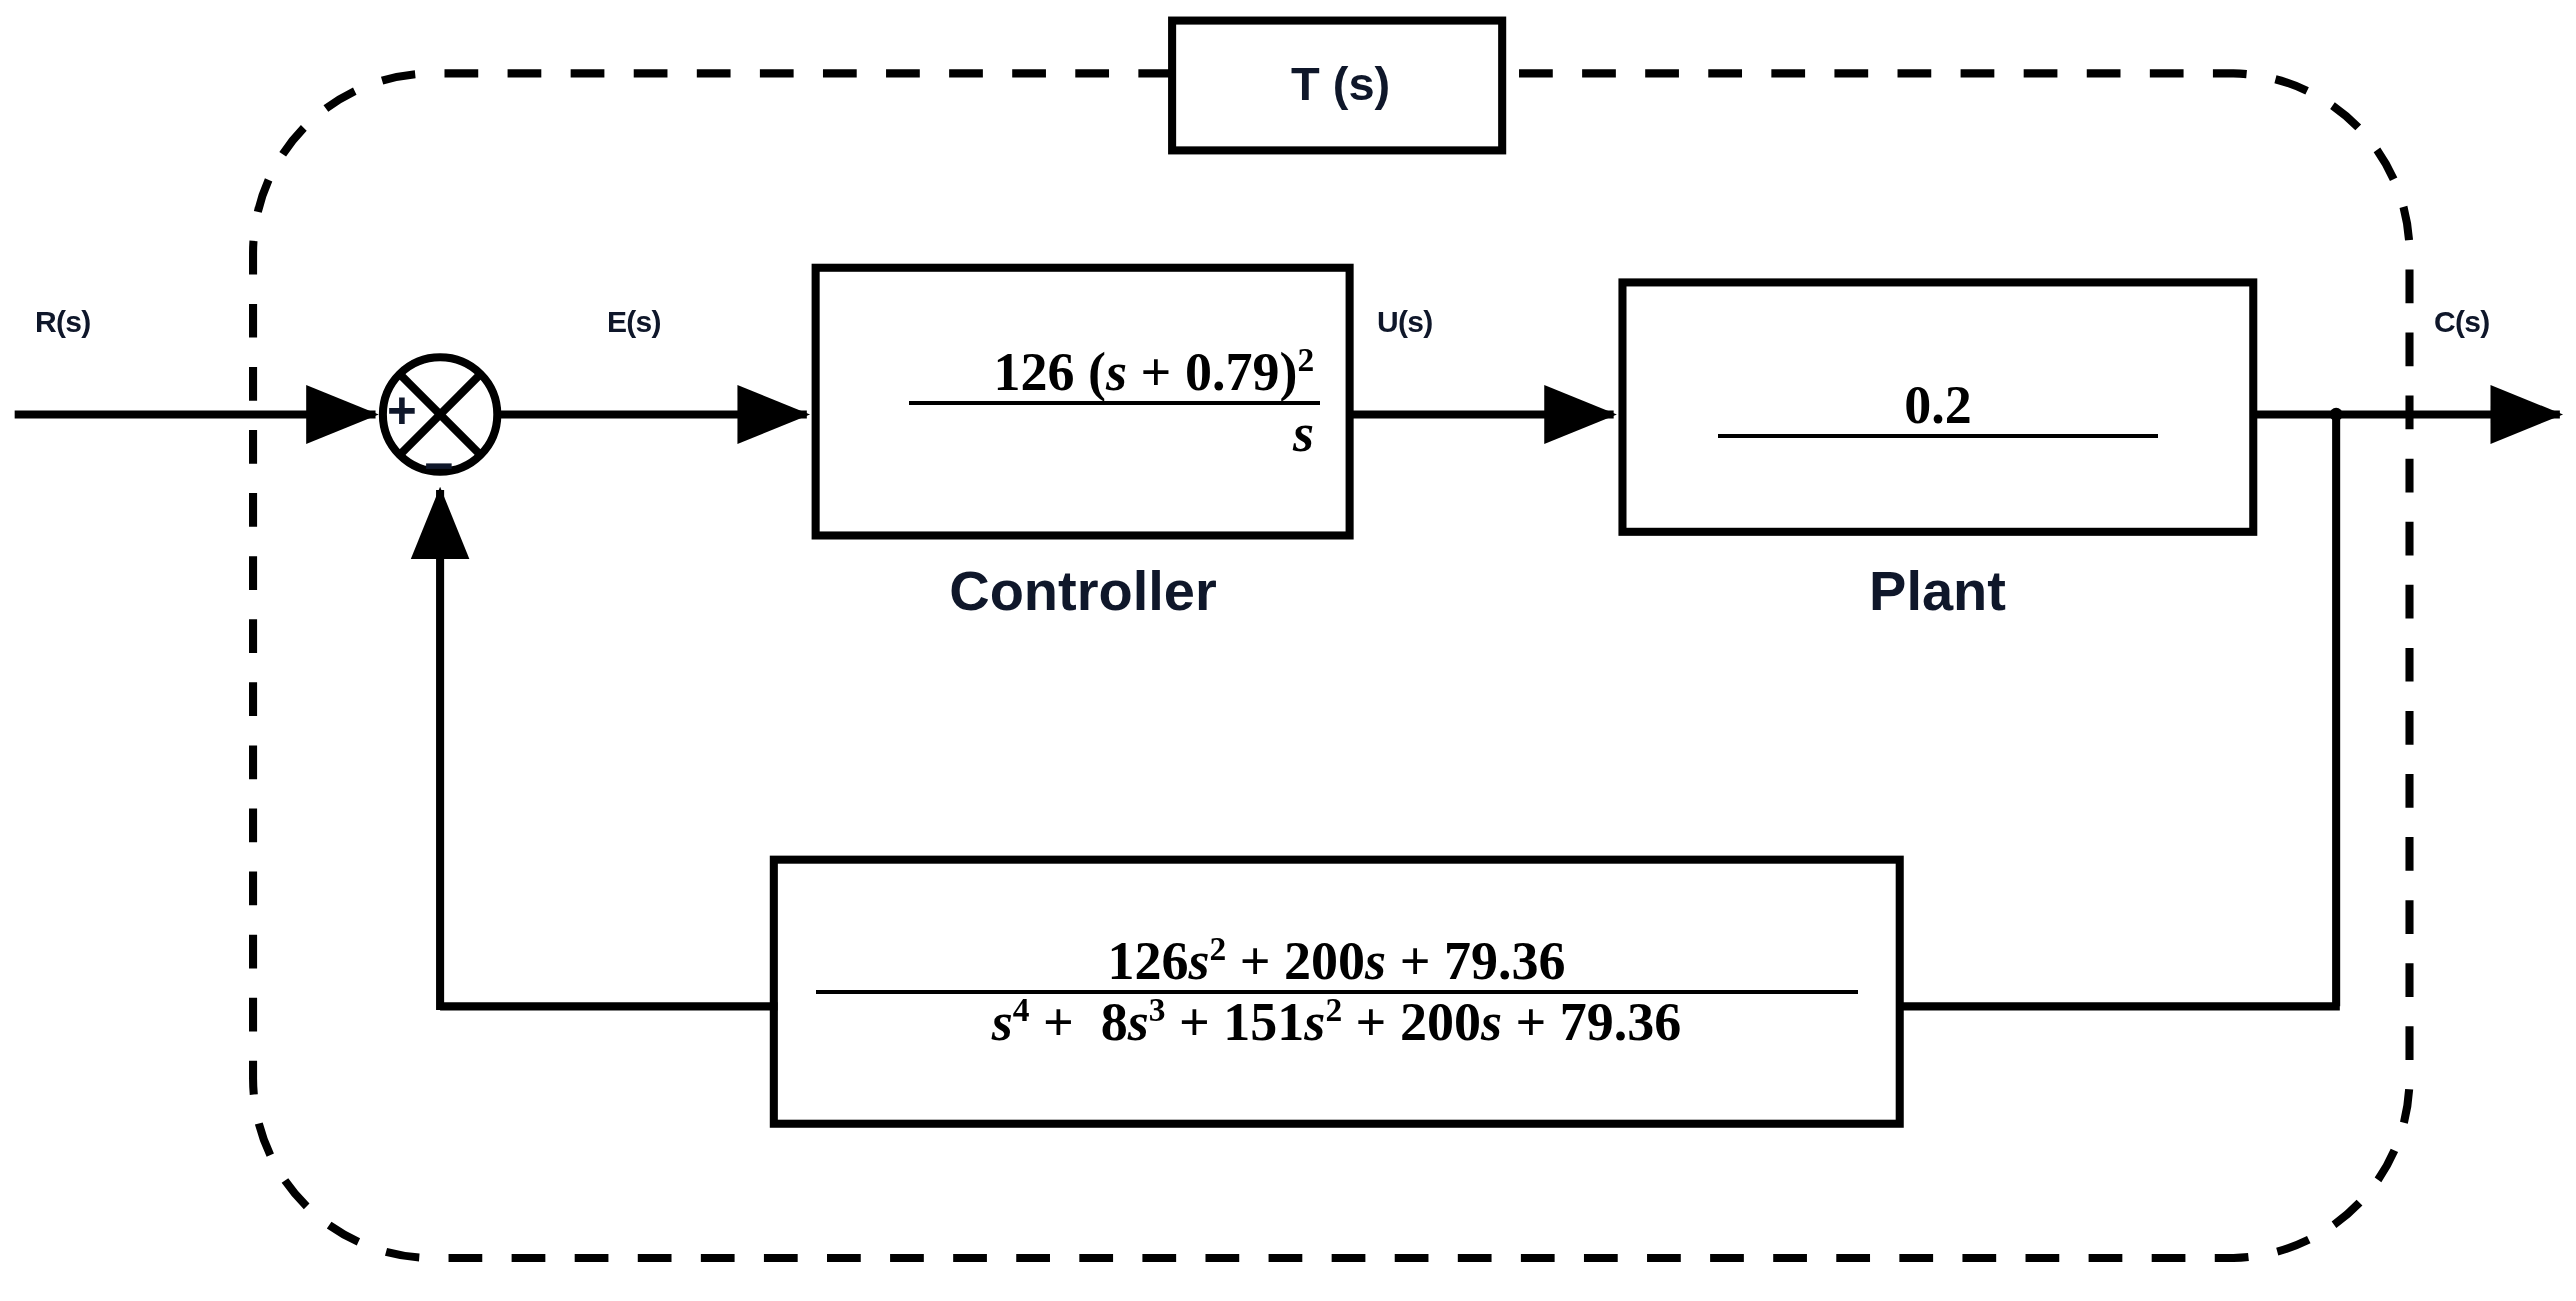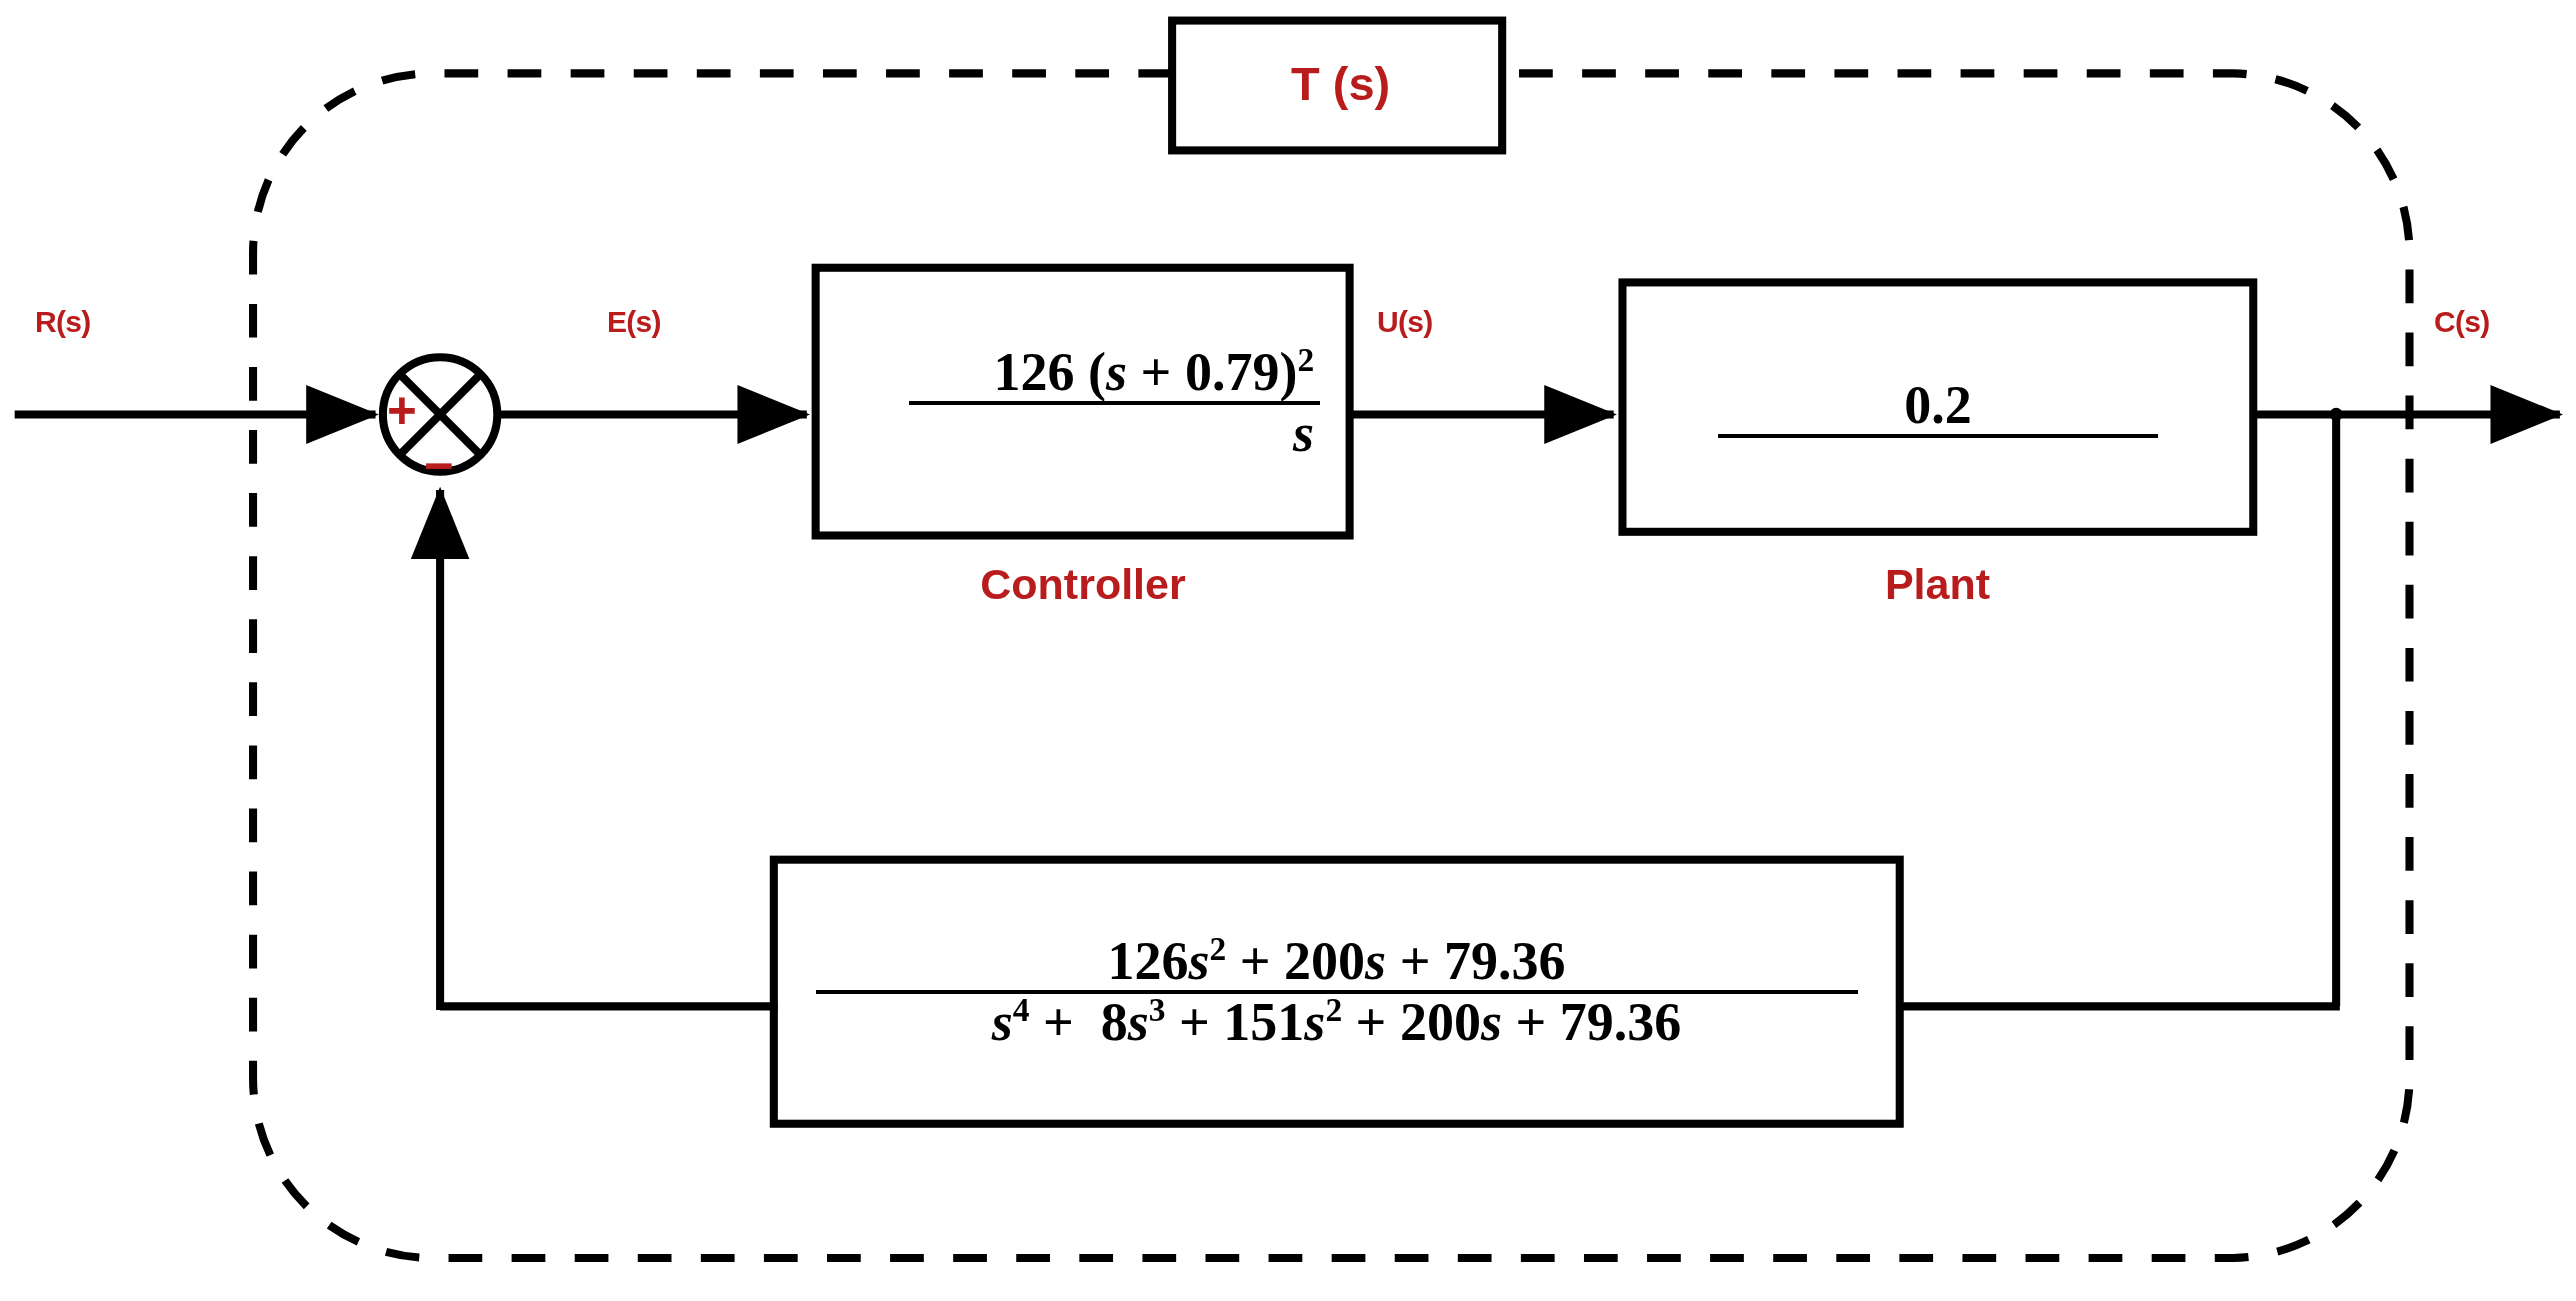--- a/index.html
+++ b/index.html
@@ -19,32 +19,32 @@
   #diagram-svg {
     position: absolute;
     left: 0;
     top: 0;
     width: 2576px;
     height: 1302px;
   }
   
   .lbl {
     position: absolute;
-    color: #b91c1c;
+    color: #0f172a;
     white-space: nowrap;
     font-family: "Liberation Sans", sans-serif;
     font-weight: bold;
     line-height: 1;
   }
   .signal-label {
     font-size: 30px;
     letter-spacing: -0.7px;
   }
   .block-caption {
-    font-size: 43px;
+    font-size: 56px;
     text-align: center;
   }
   .tbox-label {
     font-size: 47px;
   }
   .sum-sign {
     font-size: 51px;
     font-weight: bold;
     font-family: "Liberation Sans", sans-serif;
   }

